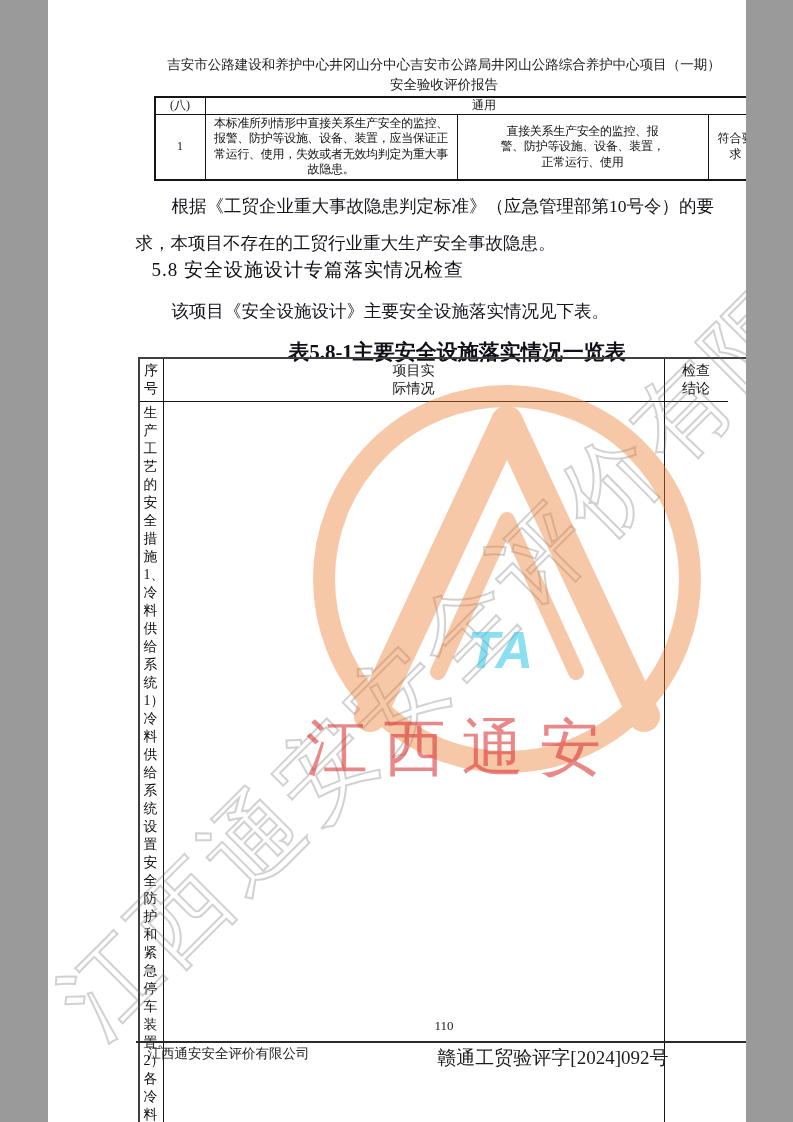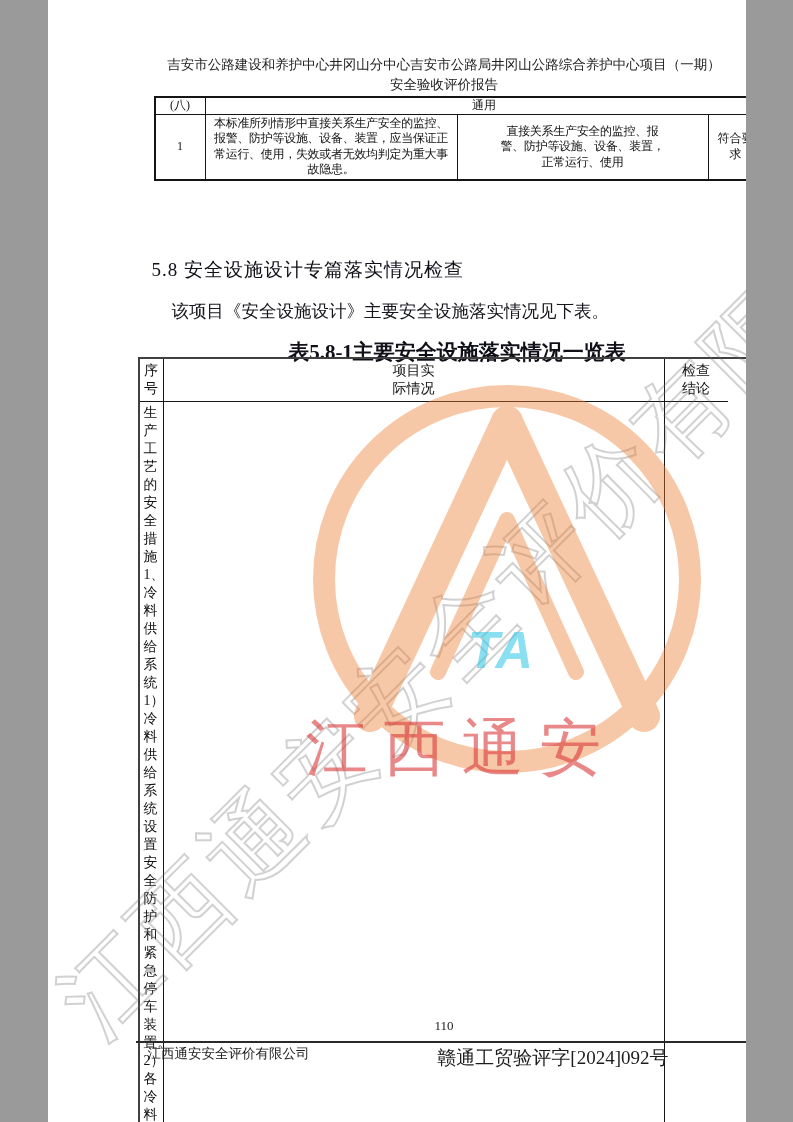--- a/index.html
+++ b/index.html
@@ -115,20 +115,22 @@
 报警、防护等设施、设备、装置，应当保证正
 常运行、使用，失效或者无效均判定为重大事
 故隐患。</div>
     <div class="cell no-b preline tt-req">直接关系生产安全的监控、报
 警、防护等设施、设备、装置，
 正常运行、使用</div>
     <div class="cell no-b no-r preline">符合要
 求</div>
   </div>
 
+  <div class="para para1 preline">根据《工贸企业重大事故隐患判定标准》（应急管理部第10号令）的要
+求，本项目不存在的工贸行业重大生产安全事故隐患。</div>
   <div class="section-heading">5.8 安全设施设计专篇落实情况检查</div>
   <div class="para para2">该项目《安全设施设计》主要安全设施落实情况见下表。</div>
   <div class="table-caption">表5.8-1主要安全设施落实情况一览表</div>
 
   <div class="main-table">
     <div class="cell hcell">序号</div>
     <div class="cell hcell preline">项目实
 际情况</div>
     <div class="cell hcell no-r preline">检查
 结论</div>

